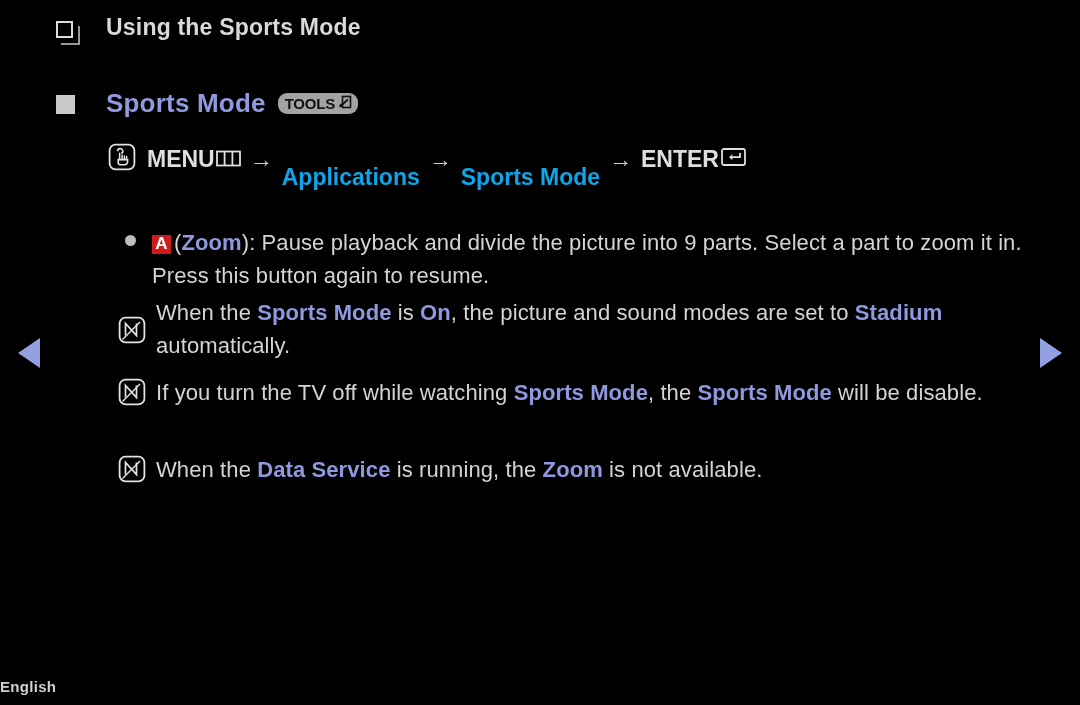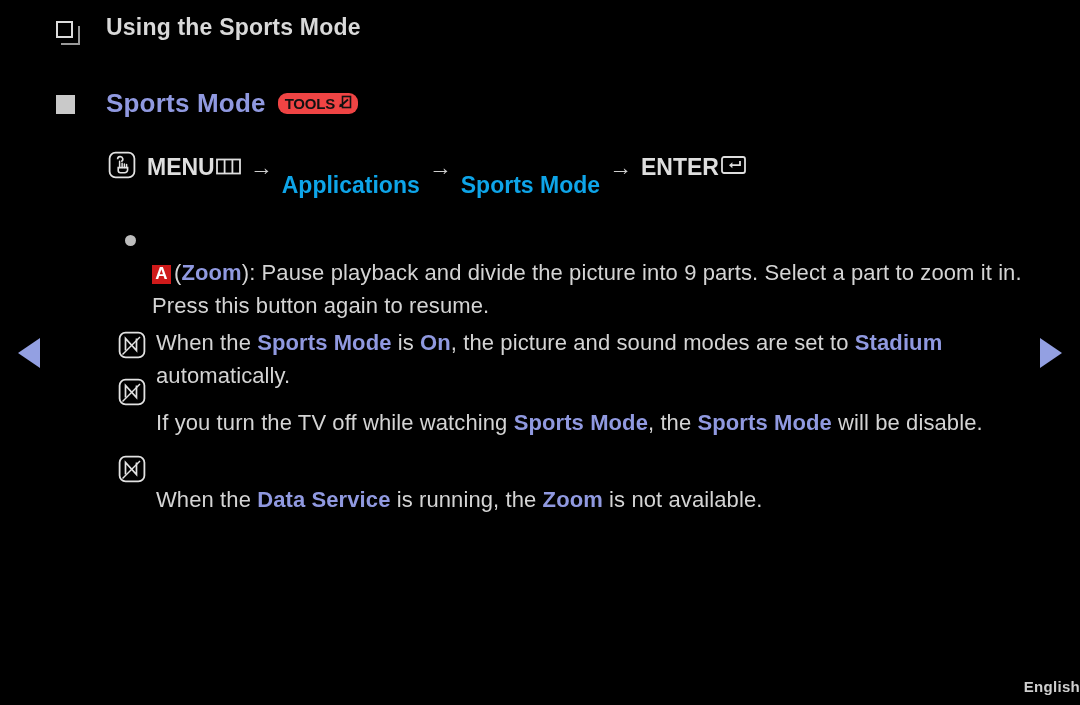--- a/index.html
+++ b/index.html
@@ -75,38 +75,38 @@
     font-size: 26px;
     font-weight: bold;
     color: #9099e0;
     letter-spacing: 0.2px;
     line-height: 1;
   }
   .tools-badge {
     display: inline-flex;
     align-items: center;
     gap: 2px;
-    background: #ef4444;
+    background: #a3a3a3;
     color: #111;
     border-radius: 9px;
     padding: 2px 6px 2px 7px;
     font-size: 15px;
     font-weight: bold;
     letter-spacing: -0.2px;
     margin-left: 12px;
     vertical-align: 3px;
     height: 21px;
   }
   .tools-badge .tools-icon { display: block; }
 
   
   .nav-row {
     position: absolute;
     left: 108px;
-    top: 136px;
+    top: 128px;
     display: flex;
     align-items: center;
     font-size: 23px;
     font-weight: bold;
     white-space: nowrap;
   }
   .icon-menu { margin-right: 11px; display: block; }
   .nav-white { color: #dedede; }
   .nav-blue  { color: #0ea5e9; margin-top: 36px; }
   .arrow-sep { color: #cfcfcf; margin: 0 9px; font-weight: normal; font-size: 23px; }
@@ -147,21 +147,20 @@
   }
   .n-marker {
     width: 48px;
     padding-top: 2px;
   }
   .row-text {
     font-size: 22px;
     line-height: 33px;
     color: #d4d4d4;
     letter-spacing: 0.1px;
-    margin-top: 30px;
   }
   .b-blue { color: #9099e0; font-weight: bold; }
   .a-badge {
     display: inline-block;
     background: #cf1a1a;
     color: #ffffff;
     font-weight: bold;
     font-size: 17px;
     line-height: 18px;
     width: 19px;
@@ -191,21 +190,21 @@
   .nav-arrow-right {
     right: 18px;
     border-left: 22px solid #93a0e2;
   }
 
   
   .footer {
     position: absolute;
     left: 0; right: 0;
     top: 678px;
-    text-align: right;
+    text-align: left;
     font-size: 15px;
     font-weight: bold;
     color: #cfcfcf;
     letter-spacing: 0.3px;
   }
 </style>
 </head>
 <body>
 
 <div class="page">

